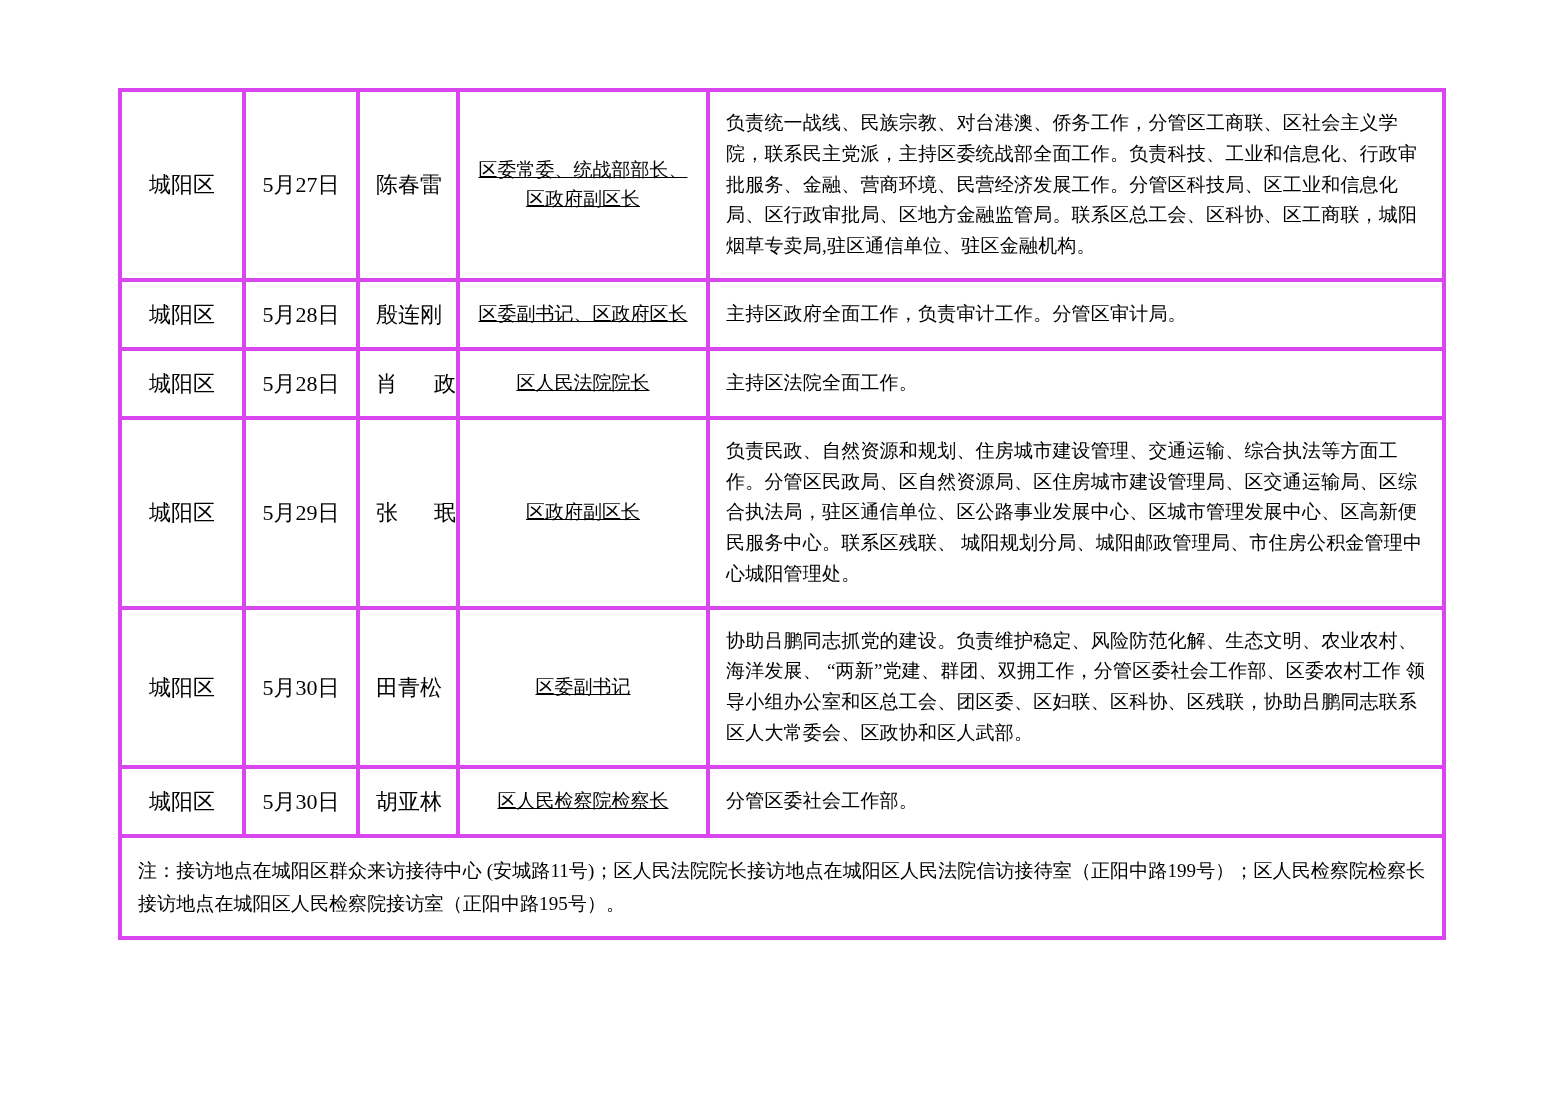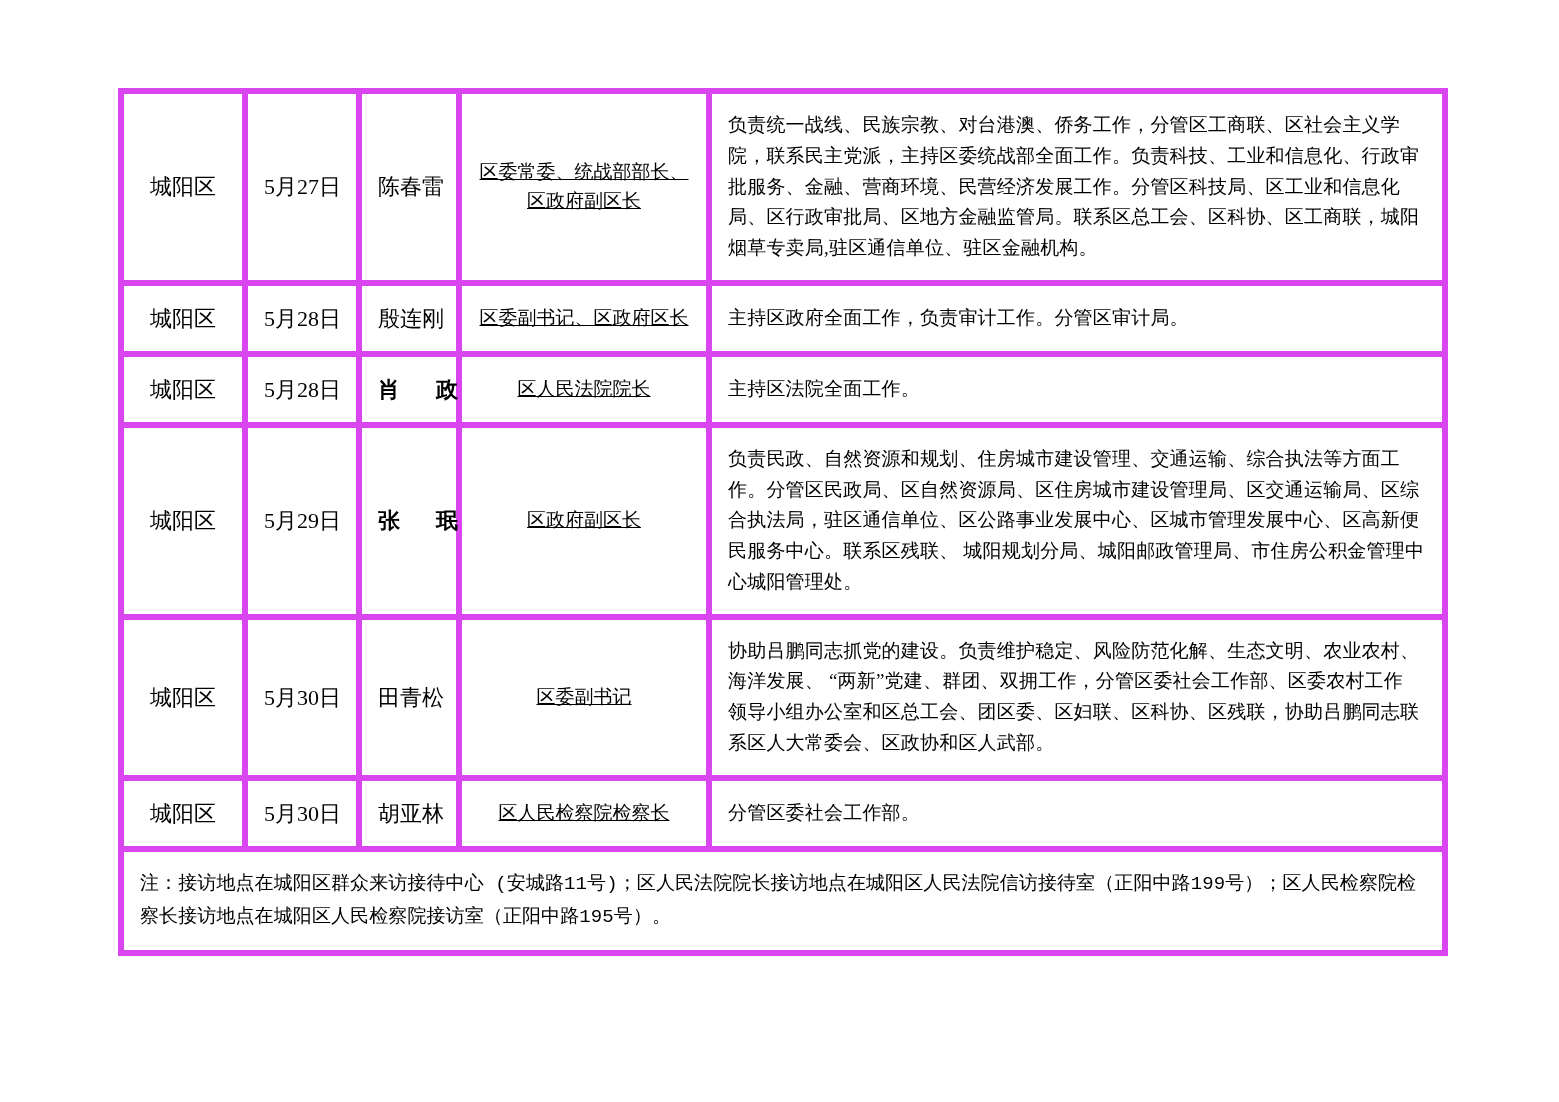--- a/index.html
+++ b/index.html
@@ -24,21 +24,21 @@
     left: 118px;
     top: 88px;
     width: 1324px;
   }
   table.schedule {
     border-collapse: collapse;
     width: 1324px;
     table-layout: fixed;
   }
   table.schedule td {
-    border: 6px solid #d946ef;
+    border: 4px solid #d946ef;
     vertical-align: middle;
     padding: 16px;
   }
   .col-region { width: 124px; }
   .col-date   { width: 114px; }
   .col-name   { width: 100px; }
   .col-title  { width: 250px; }
   .col-duty   { width: 736px; }
 
   .cell-center {
@@ -57,33 +57,31 @@
   }
   .cell-duty {
     text-align: left;
     font-size: 19px;
     line-height: 1.62;
     padding: 10px 10px 10px 8px;
     letter-spacing: 0.2px;
   }
   .note-row td {
     border: 1px solid #000000;
-    font-family: Liberation Mono, monospace;
   }
   .note {
     font-size: 19px;
     line-height: 1.75;
     text-align: left;
     padding: 30px 22px 44px 14px;
     letter-spacing: 0.1px;
   }
   .sp-name {
     letter-spacing: 0.32em;
     padding-left: 0.32em;
-    font-weight: bold;
   }
 </style>
 </head>
 <body>
 
 <div class="page">
   <div class="table-wrap">
     <table class="schedule">
       <colgroup>
         <col class="col-region">

